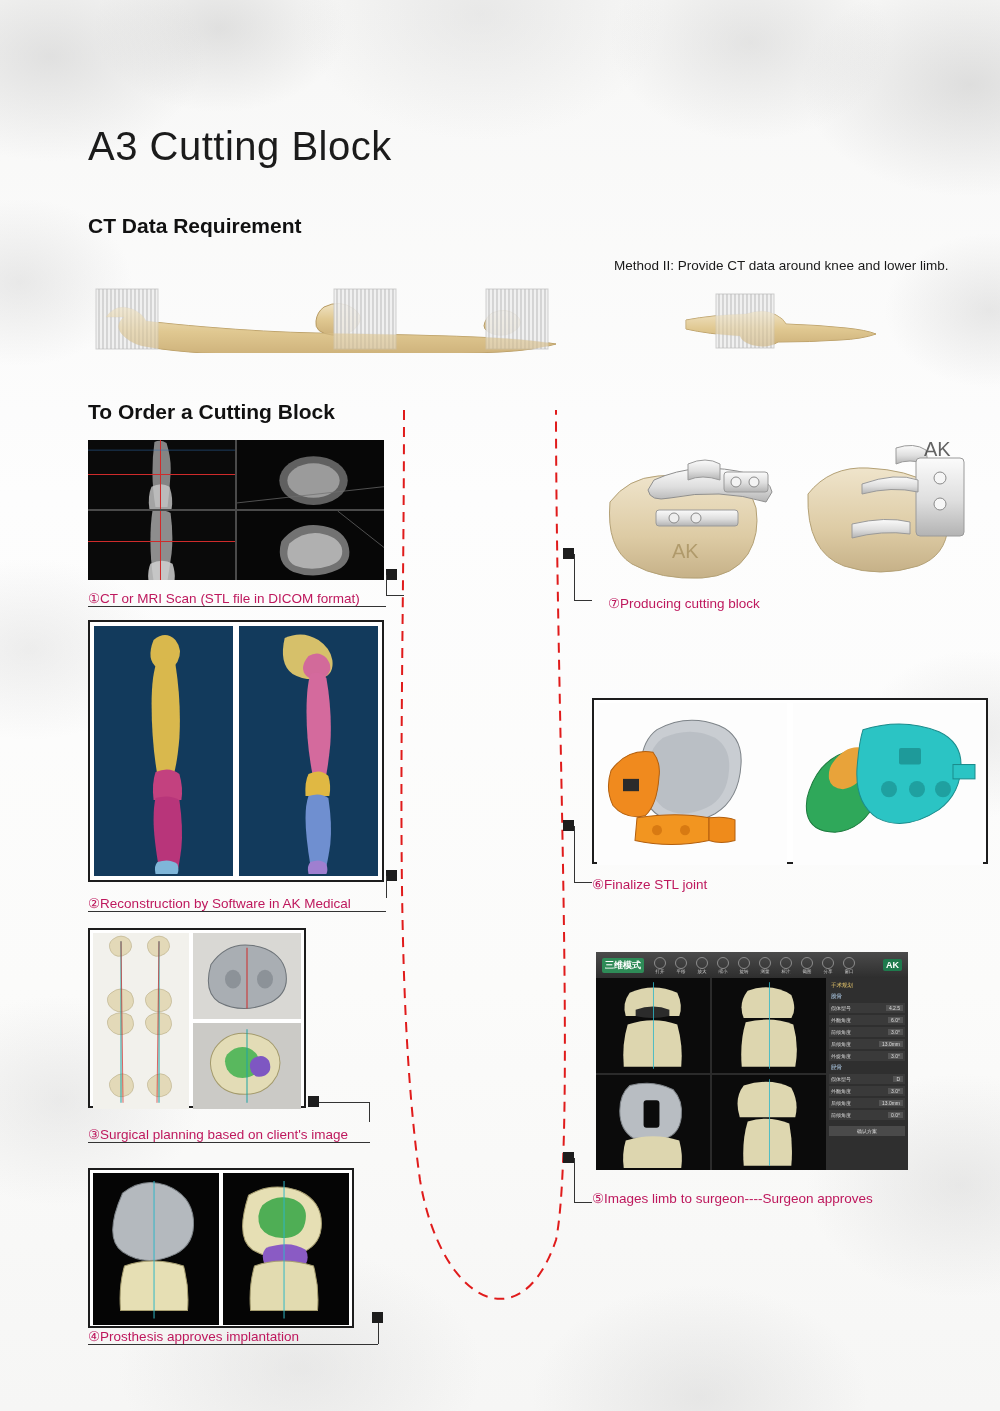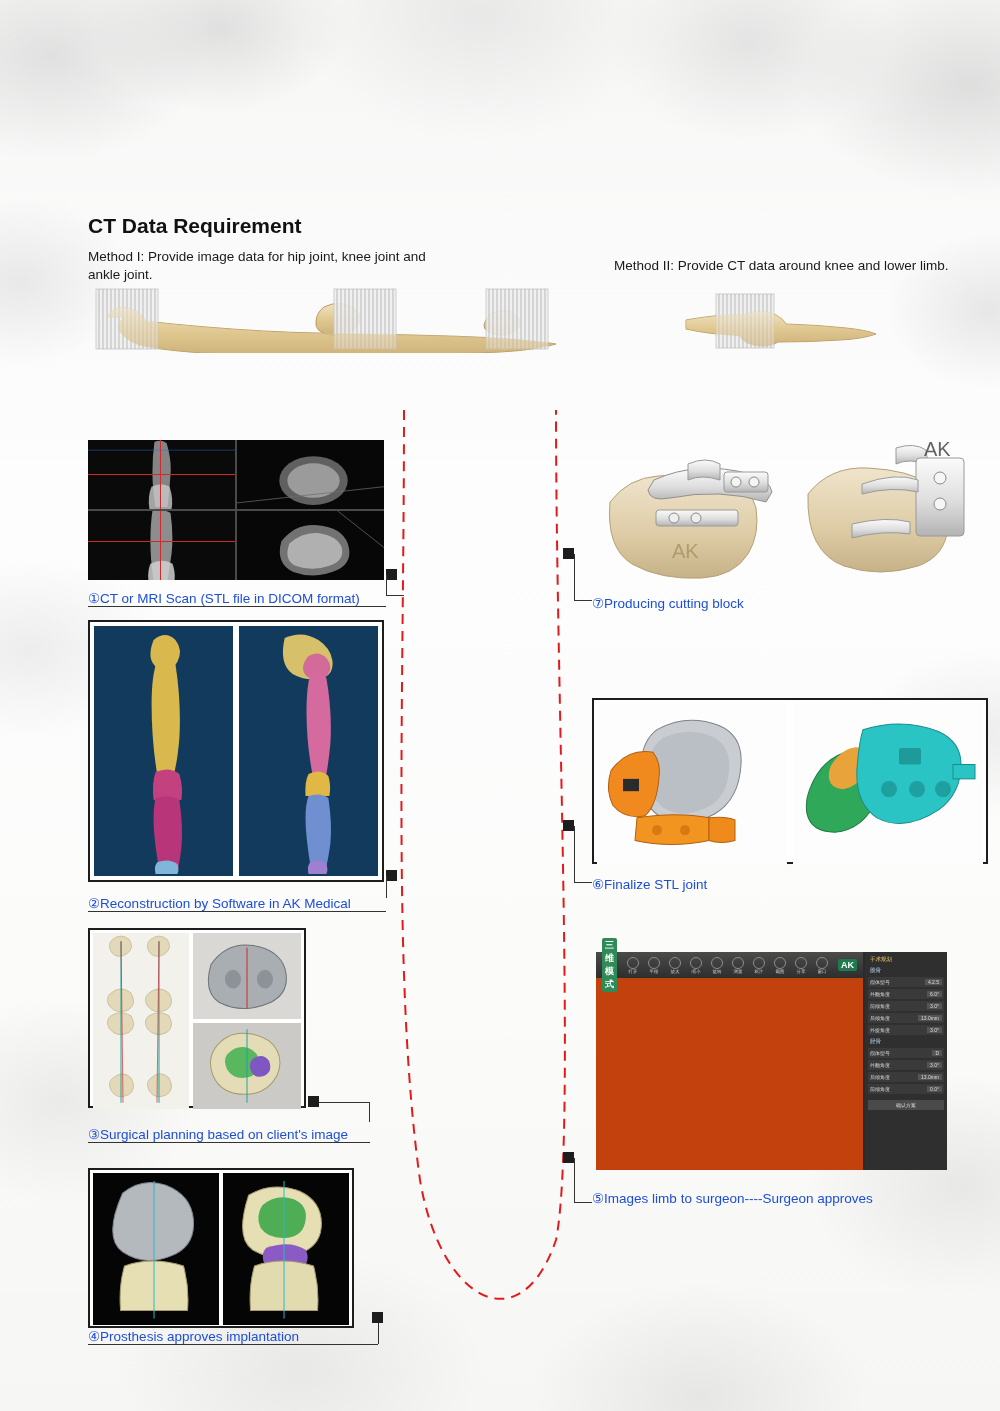--- a/index.html
+++ b/index.html
@@ -45,61 +45,61 @@
   .para{ position:absolute; font-size:13.5px; line-height:18px; color:#1a1a1a; }
   #m1 { left:88px; top:248px; width:350px; }
   #m2 { left:614px; top:257px; width:390px; }
 
   
   .bonewrap{ position:absolute; }
 
   
   .panel{ position:absolute; background:#000; }
   .panel.framed{ border:2px solid #1d1d1d; background:#fff; }
-  .cap{ position:absolute; font-size:13.5px; color:#1d4ed8; white-space:nowrap; }
+  .cap{ position:absolute; font-size:13.5px; color:#be185d; white-space:nowrap; }
 
   .leader{ position:absolute; border-top:1px solid #333; height:0; }
   .leader-v{ position:absolute; border-left:1px solid #333; width:0; }
   .sq{ position:absolute; width:11px; height:11px; background:#1d1d1d; }
 
   
   .loop{ position:absolute; left:0; top:0; width:1000px; height:1411px; pointer-events:none; }
 
   
   .quad{ position:absolute; inset:0; display:grid; grid-template-columns:1fr 1fr; grid-template-rows:1fr 1fr; gap:2px; background:#4a4a4a; }
   .qcell{ background:#050505; position:relative; overflow:hidden; }
 
   
   .recon{ position:absolute; inset:4px; display:grid; grid-template-columns:1fr 1fr; gap:6px; }
   .reconcell{ background:#123a5c; position:relative; overflow:hidden; }
 
   
-  .sw{ position:absolute; inset:0; background:#c2410c; display:flex; flex-direction:row; }
+  .sw{ position:absolute; inset:0; background:#6d28d9; display:flex; flex-direction:column; }
   .sw-top{ height:26px; background:linear-gradient(180deg,#4b4b4b,#2e2e2e); display:flex; align-items:center; gap:10px; padding:0 6px; }
   .sw-body{ flex:1; display:flex; }
   .sw-views{ flex:1; display:grid; grid-template-columns:1fr 1fr; grid-template-rows:1fr 1fr; gap:2px; background:#2b2b2b; }
   .sw-view{ background:#0c0c0c; position:relative; overflow:hidden; }
   .sw-side{ width:82px; background:#2f2f2f; display:flex; flex-direction:column; padding:3px; gap:2px; }
   .sw-row{ display:flex; align-items:center; justify-content:space-between; background:#3a3a3a; color:#dcdcdc; font-size:5px; padding:1px 2px; height:10px; }
   .sw-row .v{ background:#545454; padding:0 3px; }
   .sw-hdr{ color:#e3c46b; font-size:5.5px; padding:1px 2px; }
   .tool{ width:12px; height:12px; border-radius:50%; border:1px solid #8c8c8c; position:relative; }
   .toollab{ font-size:4.5px; color:#cfcfcf; text-align:center; }
   .ak-logo{ font-weight:bold; font-size:9px; color:#fff; background:#2e8b57; padding:1px 3px; border-radius:2px; }
 </style>
 </head>
 <body>
 
 <div class="bg-texture"></div>
 
 <div class="page">
 
+  <h1 class="title">A3 Cutting Block</h1>
 
   <h2 class="section" id="sec-ct">CT Data Requirement</h2>
-  <div class="para" id="m1">Method I: Provide image data for hip joint, knee joint and ankle joint.</div>
   <div class="para" id="m2">Method II: Provide CT data around knee and  lower limb.</div>
 
   <div class="bonewrap" style="left:88px; top:285px; width:480px; height:68px;">
     <svg width="480" height="68" viewBox="0 0 480 68">
       <defs>
         <linearGradient id="bg1" x1="0" y1="0" x2="0" y2="1">
           <stop offset="0%" stop-color="#f0e3c3"></stop>
             <stop offset="50%" stop-color="#e0c891"></stop>
             <stop offset="100%" stop-color="#cdb17a"></stop>
         </linearGradient>
@@ -139,20 +139,21 @@
       </defs>
       <path d="M6,28 q26,-5 60,-6 q18,-6 30,1 q8,4 10,9 q32,1 60,4 q20,2 30,6 q-14,5 -36,6 q-30,2 -62,2 q-10,7 -26,3 q-10,-3 -12,-9 q-32,-2 -54,-7 z" fill="url(#bg2)" stroke="#b89c64" stroke-width="1"></path>
       <rect x="36" y="2" width="58" height="54" fill="#efefef" stroke="#c8c8c8" opacity=".9"></rect>
       <g stroke="#b9b9b9" stroke-width="1">
         <path d="M39,2 V56 M43,2 V56 M47,2 V56 M51,2 V56 M55,2 V56 M59,2 V56 M63,2 V56 M67,2 V56 M71,2 V56 M75,2 V56 M79,2 V56 M83,2 V56 M87,2 V56 M91,2 V56"></path>
       </g>
       <path d="M6,28 q26,-5 60,-6 q18,-6 30,1 q8,4 10,9 q32,1 60,4 q20,2 30,6 q-14,5 -36,6 q-30,2 -62,2 q-10,7 -26,3 q-10,-3 -12,-9 q-32,-2 -54,-7 z" fill="url(#bg2)" opacity=".55"></path>
     </svg>
   </div>
 
+  <h2 class="section" id="sec-order">To Order a Cutting Block</h2>
 
   <svg class="loop">
     <path d="M404,410 C404,700 392,980 420,1180 C440,1300 520,1345 556,1240 C576,1140 556,700 556,410" fill="none" stroke="#e01b1b" stroke-width="2" stroke-dasharray="10 7"></path>
   </svg>
 
   <div class="panel" style="left:88px; top:440px; width:296px; height:140px;">
     <div class="quad">
       <div class="qcell">
         <svg width="100%" height="100%" viewBox="0 0 146 68" preserveAspectRatio="none">
           <rect width="146" height="68" fill="#0a0a0a"></rect>
@@ -336,21 +337,21 @@
         <circle cx="140" cy="72" r="6" fill="#f6f6f6" stroke="#8a8a8a"></circle>
         <path d="M62,52 q34,-12 56,-4 l0,12 q-26,-6 -56,2z" fill="url(#metal)" stroke="#9a9a9a"></path>
         <path d="M52,92 q34,-8 58,-2 l0,12 q-28,-4 -58,4z" fill="url(#metal)" stroke="#9a9a9a"></path>
         <text x="124" y="24" font-family="Liberation Sans, sans-serif" font-size="20" fill="#4a4a4a" opacity=".85">AK</text>
       </g>
     </svg>
   </div>
   <div class="sq" style="left:563px; top:548px;"></div>
   <div class="leader-v" style="left:574px; top:554px; height:46px;"></div>
   <div class="leader" style="left:574px; top:600px; width:18px;"></div>
-  <div class="cap" style="left:592px; top:595px;">⑦Producing cutting block</div>
+  <div class="cap" style="left:608px; top:595px;">⑦Producing cutting block</div>
 
   <div class="panel framed" style="left:592px; top:698px; width:396px; height:166px;">
     <div style="position:absolute; inset:3px; display:grid; grid-template-columns:1fr 1fr; gap:6px;">
       <div style="background:#fff; position:relative;">
         <svg width="100%" height="100%" viewBox="0 0 190 158" preserveAspectRatio="none">
           <rect width="190" height="158" fill="#fdfdfd"></rect>
           <path d="M60,26 q30,-16 62,-4 q24,10 22,38 q-2,34 -26,48 q-30,16 -56,2 q-22,-14 -18,-52 q2,-22 16,-32z" fill="#c9cdd2" stroke="#7d8388"></path>
           <path d="M66,34 q28,-12 52,0 q16,10 14,32 q-2,26 -22,36 q-26,12 -44,0 q-18,-14 -14,-44 q2,-16 14,-24z" fill="#b7bcc2" opacity=".8"></path>
           <path d="M14,66 q16,-22 42,-18 q8,10 6,24 q-2,28 -14,38 q-20,4 -32,-10 q-8,-16 -2,-34z" fill="#f08a1e" stroke="#b35f0d"></path>
           <rect x="26" y="74" width="16" height="12" fill="#2b2b2b"></rect>

